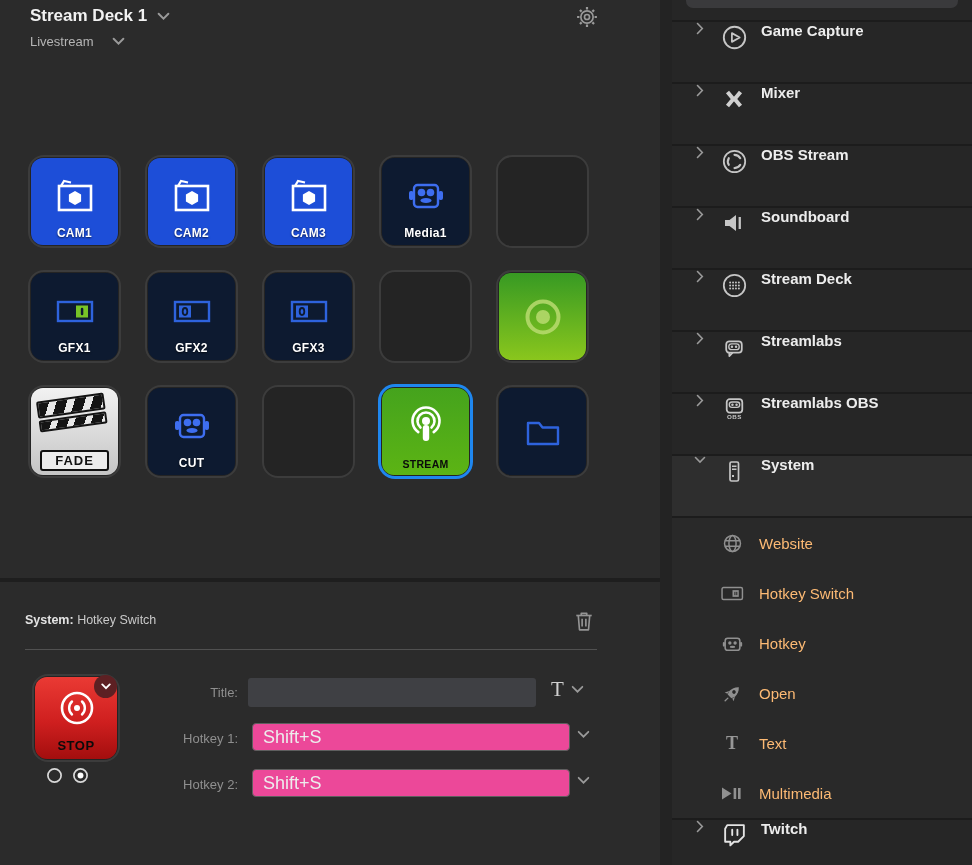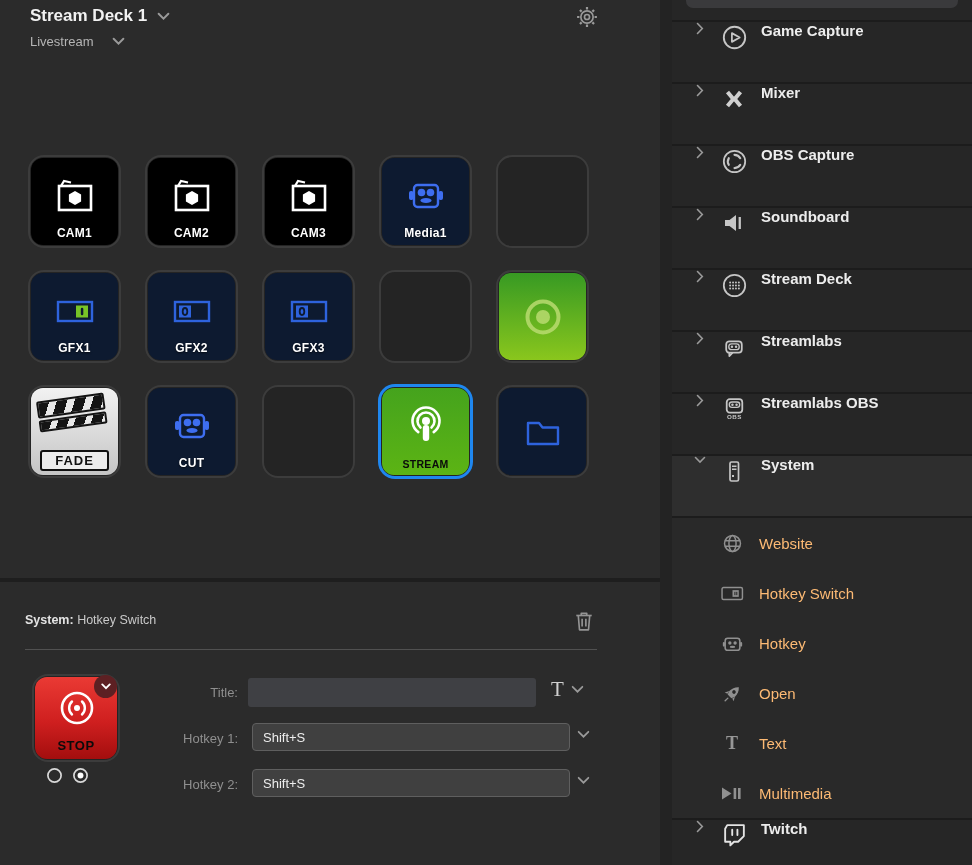--- a/index.html
+++ b/index.html
@@ -23,21 +23,21 @@
   
   .keygrid{position:absolute;left:28px;top:155px;display:grid;
     grid-template-columns:repeat(5,93px);grid-auto-rows:93px;gap:22px 24px;}
   .slot{position:relative;border:2px solid #3c3c3c;border-radius:16px;background:#242424;box-sizing:border-box;}
   .slot.sel{border-color:#1f87ef;box-shadow:0 0 0 1px #1f87ef;}
   .key{position:absolute;inset:1px;border-radius:12px;display:flex;align-items:center;justify-content:center;}
   .klabel{position:absolute;left:0;right:0;bottom:5px;text-align:center;
     font-size:12px;font-weight:bold;color:#fff;letter-spacing:.3px;text-shadow:0 1px 2px rgba(0,0,0,.65);}
   .klabel.dark{color:#0b0b0b;text-shadow:none;}
   .kicon{margin-bottom:12px;}
-  .cam{background:#000000;}
+  .cam{background:#1d4ed8;}
   .navy{background:#0d1a30;}
   .rec{background:linear-gradient(180deg,#379a23,#8ac61d);}
   .streamk{background:linear-gradient(180deg,#45a31d,#5cb414);}
   .fadek{background:linear-gradient(180deg,#f2f2f2,#c4c4c4);}
   .clap{position:absolute;top:9px;left:7px;width:68px;height:34px;transform:rotate(-8deg);}
   .clap-bar1{height:13px;background:repeating-linear-gradient(115deg,#141414 0 10px,#e8e8e8 10px 17px);
     border:2px solid #141414;border-radius:2px;}
   .clap-bar2{margin-top:2px;height:8px;background:repeating-linear-gradient(115deg,#141414 0 10px,#e8e8e8 10px 16px);
     border:2px solid #141414;border-radius:2px;}
   .fade-label{position:absolute;bottom:4px;left:9px;right:9px;border:2px solid #111;background:#ececec;
@@ -58,22 +58,22 @@
   .stop-label{position:absolute;left:0;right:0;bottom:6px;text-align:center;font-size:13px;
     font-weight:bold;color:#0b0b0b;letter-spacing:.5px;}
   .stop-badge{position:absolute;top:-2px;right:0px;width:23px;height:23px;border-radius:50%;
     background:#5d2023;display:flex;align-items:center;justify-content:center;}
   .radio-group{position:absolute;left:46px;top:767px;display:flex;gap:9px;}
 
   .fieldlabel{position:absolute;width:90px;text-align:right;font-size:13px;color:#8f8f8f;}
   .title-input{position:absolute;left:248px;top:678px;width:288px;height:29px;background:#3f4044;
     border:none;border-radius:3px;color:#e8e8e8;font-size:13px;padding:0 10px;box-sizing:border-box;outline:none;
     font-family:"Liberation Sans",sans-serif;}
-  .hk-input{position:absolute;left:252px;width:318px;height:28px;background:#404040;
-    border:1px solid #5f5f5f;border-radius:4px;color:#ededed;font-size:13px;padding:0 10px;box-sizing:border-box;outline:none;
+  .hk-input{position:absolute;left:252px;width:318px;height:28px;background:#ec4899;
+    border:1px solid #5f5f5f;border-radius:4px;color:#ededed;font-size:18px;padding:0 10px;box-sizing:border-box;outline:none;
     font-family:"Liberation Sans",sans-serif;}
   .t-drop{position:absolute;left:551px;top:679px;display:flex;align-items:center;gap:7px;}
   .t-glyph{font-family:"Liberation Serif","DejaVu Serif",serif;font-size:21px;color:#cfcfcf;line-height:21px;}
   .chev-btn{width:13px;height:9px;}
 
   
   .sidebar{position:absolute;left:672px;top:0;width:300px;height:865px;background:#262626;}
   .searchstub{position:absolute;top:-17px;left:14px;width:272px;height:25px;border-radius:7px;background:#3a3a3c;}
   .cats{position:absolute;top:20px;left:0;right:0;}
   .catrow{height:62px;display:flex;align-items:flex-start;border-top:2px solid #1c1c1c;box-sizing:border-box;
@@ -371,21 +371,21 @@
       <span class="cat-icon">
           <svg width="27" height="27" viewBox="0 0 26 26" fill="none" stroke="#c6c6c6">
         <circle cx="13" cy="13" r="10.3" stroke-width="1.7"></circle>
         <g stroke-width="2.1" stroke-linecap="round">
           <path d="M13 6.6 A6.4 6.4 0 0 1 18.5 9.8"></path>
           <path d="M13 6.6 A6.4 6.4 0 0 1 18.5 9.8" transform="rotate(120 13 13)"></path>
           <path d="M13 6.6 A6.4 6.4 0 0 1 18.5 9.8" transform="rotate(240 13 13)"></path>
         </g>
       </svg>
         </span>
-      <span class="cat-label">OBS Capture</span>
+      <span class="cat-label">OBS Stream</span>
     </div>
 
     <div class="catrow">
       <span class="cat-chev">
           <svg width="8" height="13" viewBox="0 0 8 13">
             <path d="M1.5 1.5 L6.3 6.5 L1.5 11.5" stroke="#9a9a9a" stroke-width="1.6" fill="none" stroke-linecap="round"></path>
           </svg>
         </span>
       <span class="cat-icon">
           <svg width="26" height="26" viewBox="0 0 26 26" fill="#c6c6c6">

